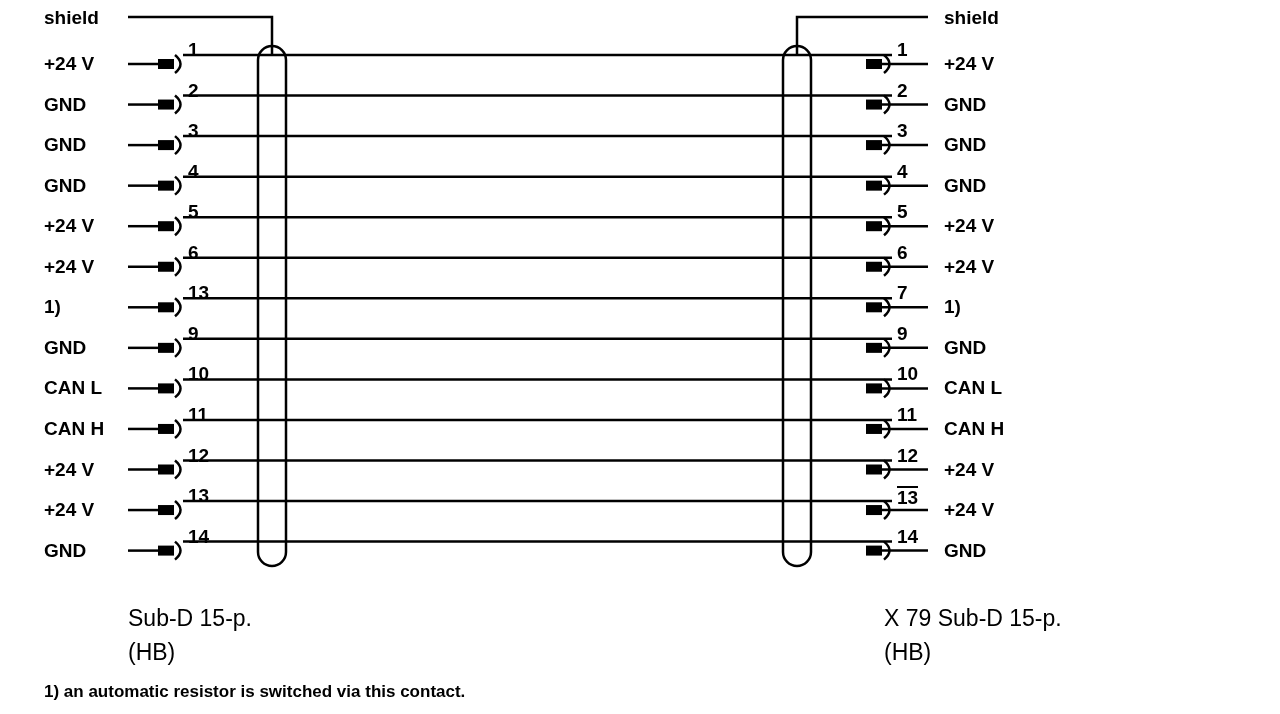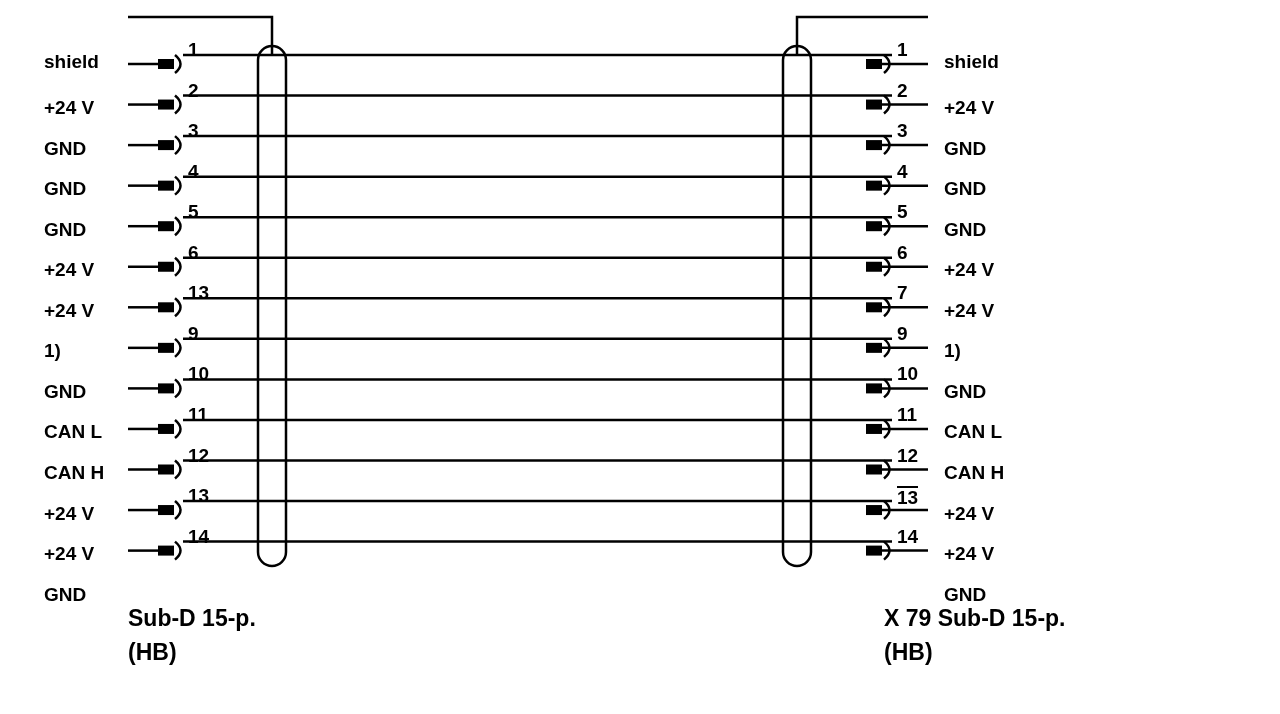--- a/index.html
+++ b/index.html
@@ -19,37 +19,36 @@
     position: relative;
     width: 1280px;
     height: 714px;
   }
   .lbl {
     position: absolute;
     font-size: 19px;
     font-weight: bold;
     white-space: nowrap;
     line-height: 19px;
-    margin-top: 44px;
   }
   .pin-num {
     position: absolute;
     font-size: 19px;
     font-weight: bold;
     white-space: nowrap;
     line-height: 19px;
   }
   .overline {
     border-top: 2px solid #000;
     padding-top: 0px;
   }
   .caption {
     position: absolute;
     font-size: 23px;
-    font-weight: bold;
+    font-weight: normal;
     white-space: nowrap;
     line-height: 34px;
   }
   .footnote {
     position: absolute;
     font-size: 17px;
     font-weight: bold;
     white-space: nowrap;
   }
   svg {
@@ -253,14 +252,15 @@
   <div class="caption" style="left:128px; top:601px;">
     <div>Sub-D 15-p.</div>
     <div>(HB)</div>
   </div>
 
   <div class="caption" style="left:884px; top:601px;">
     <div>X 79 Sub-D 15-p.</div>
     <div>(HB)</div>
   </div>
 
+  <div class="footnote" style="left:44px; top:682px;">1) an automatic resistor is switched via this contact.</div>
 
 </div>
 
 </body></html>

